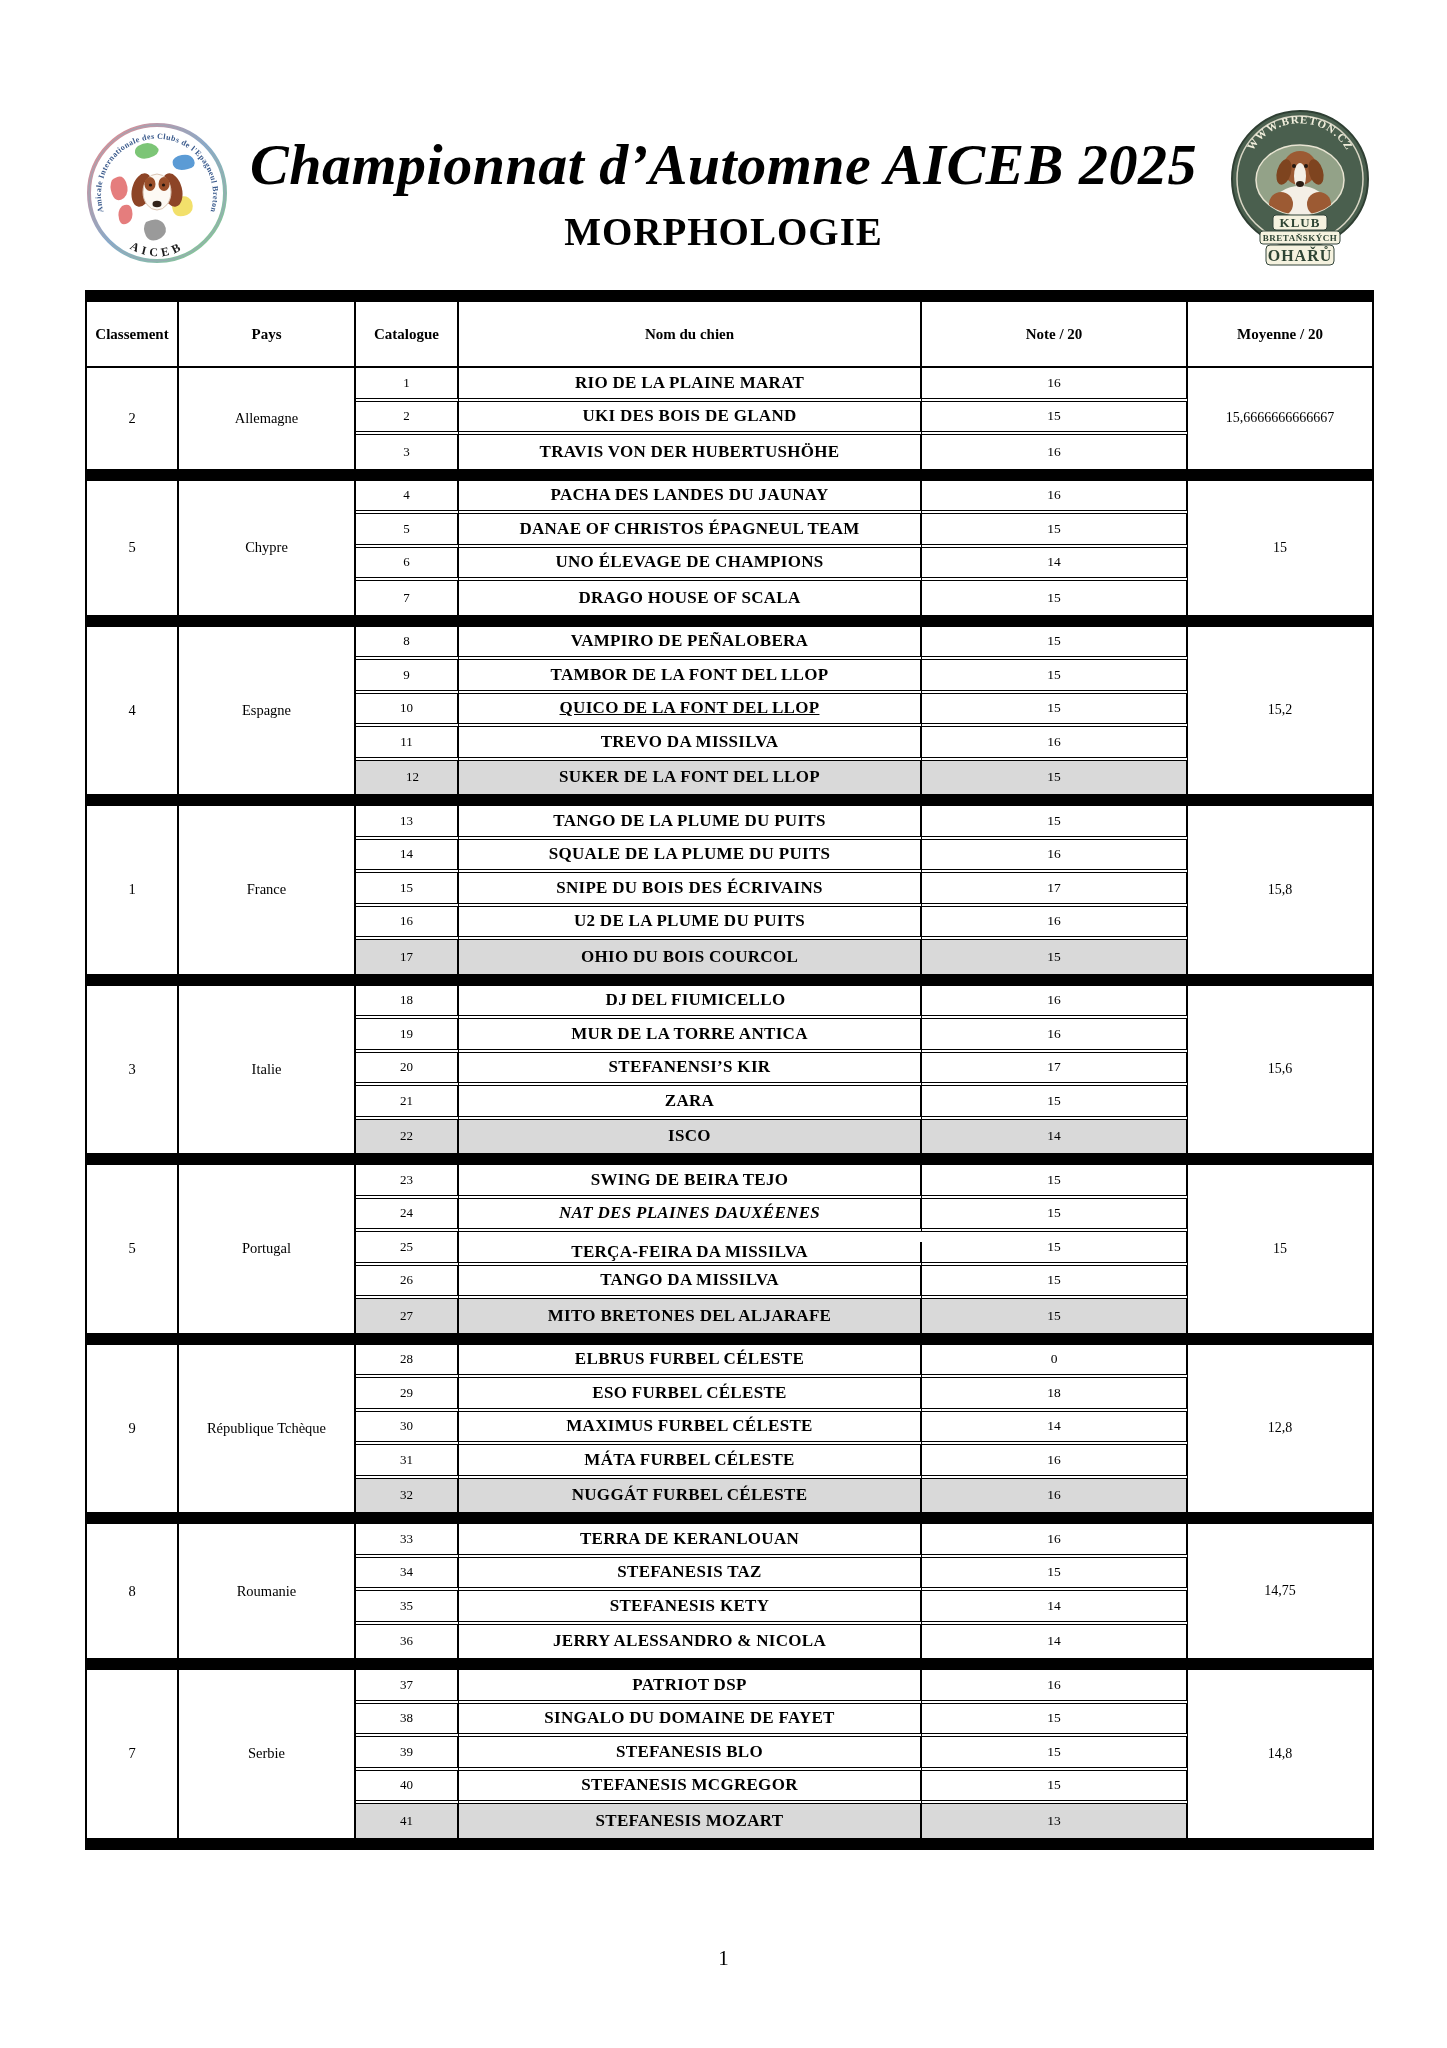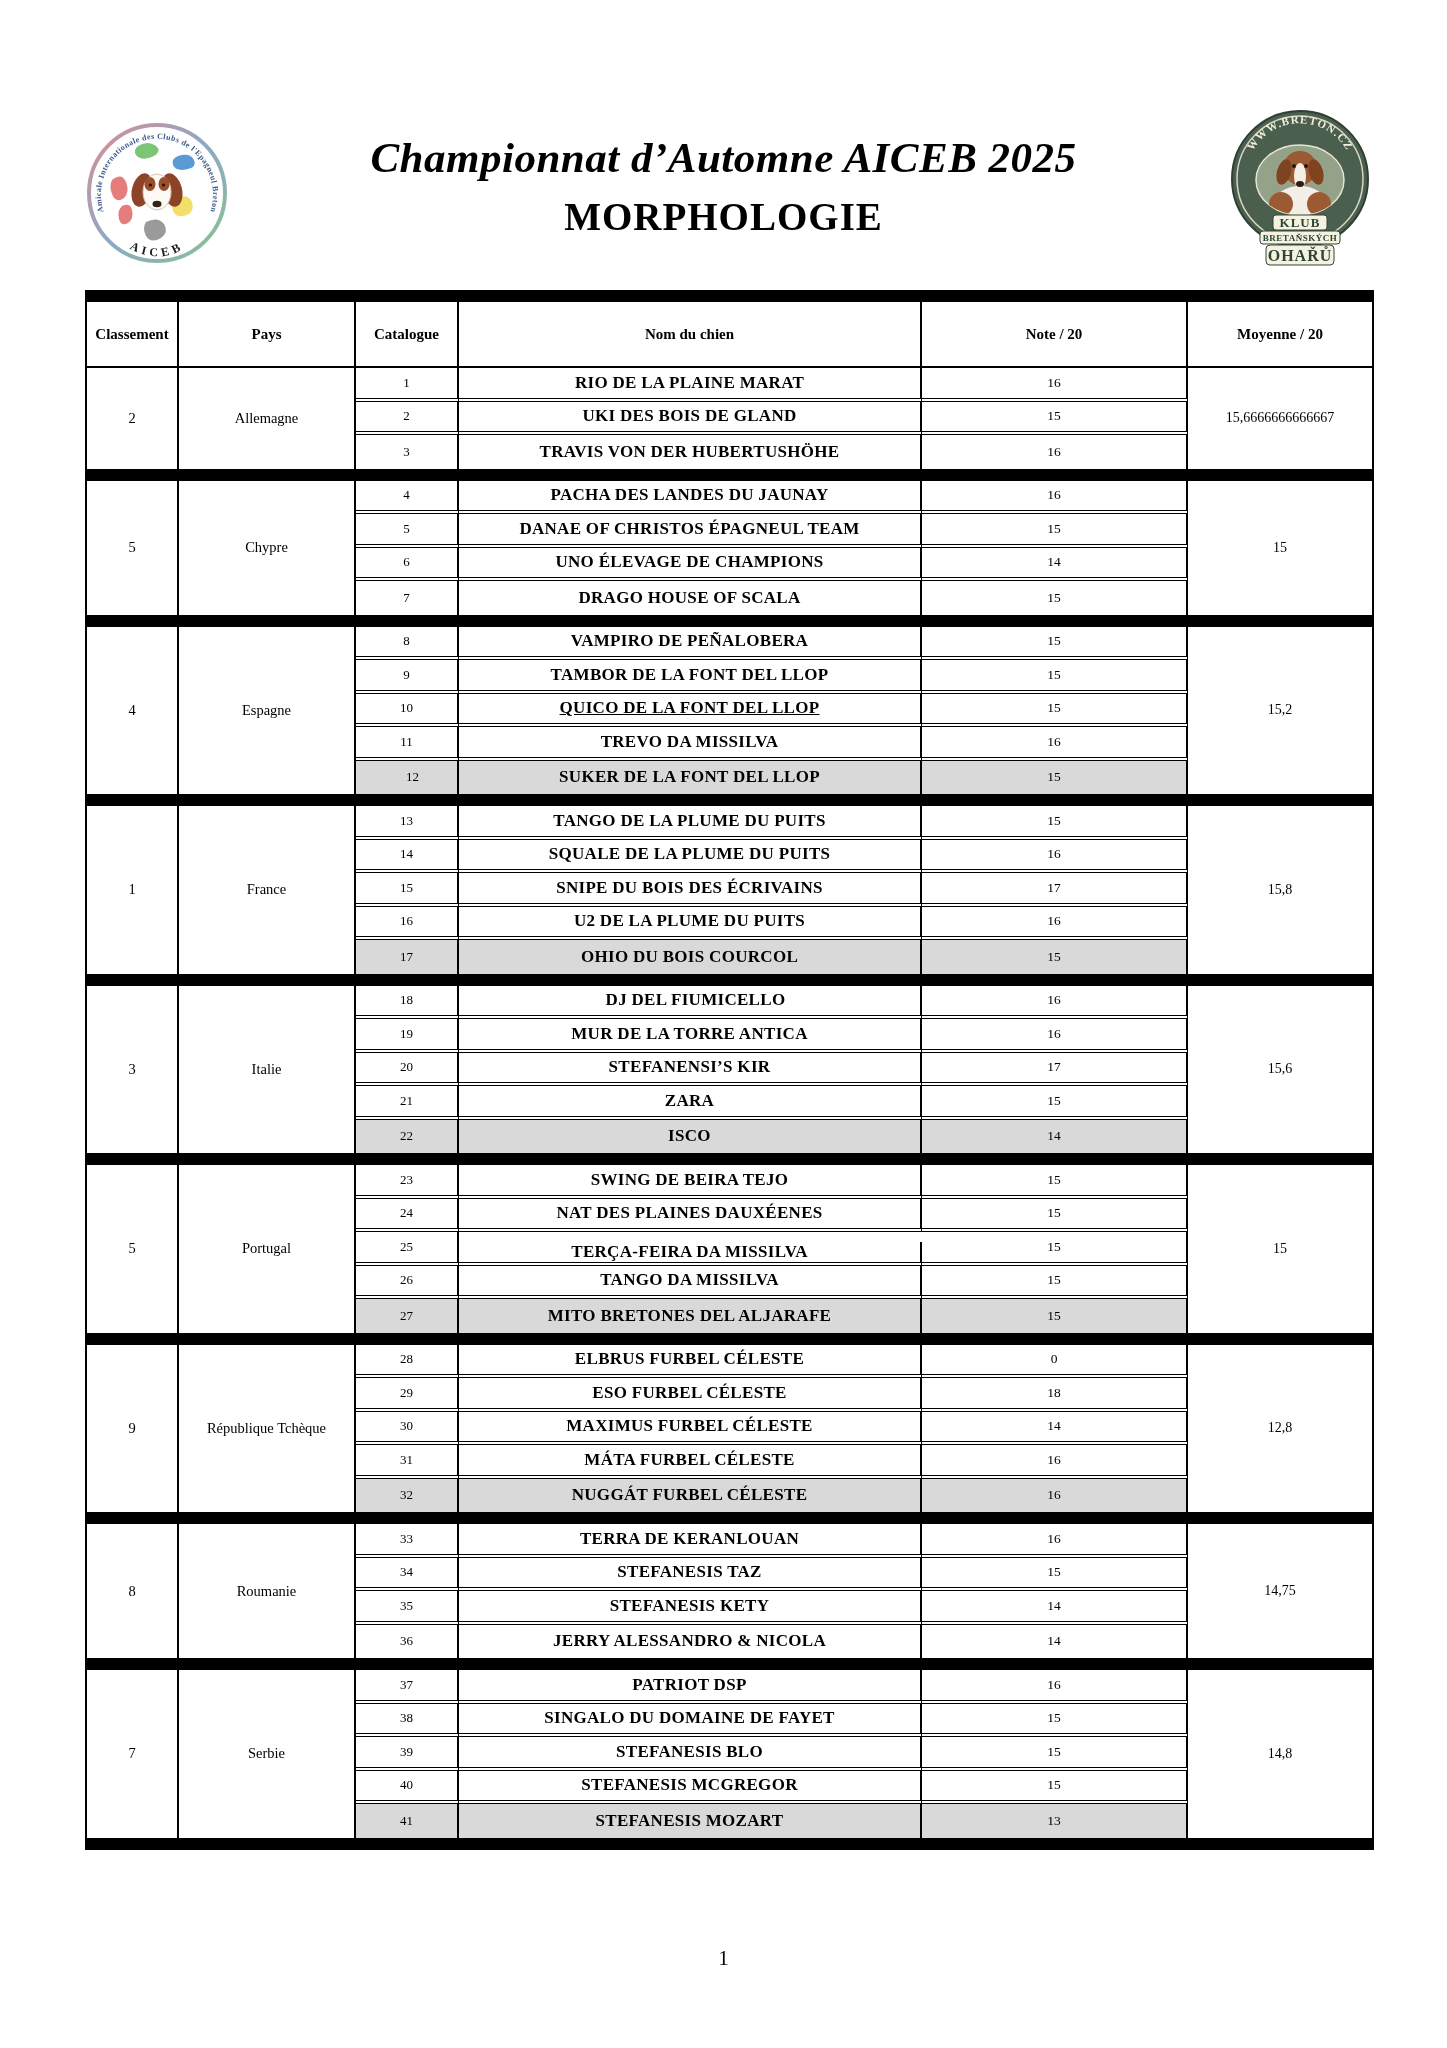--- a/index.html
+++ b/index.html
@@ -2,21 +2,21 @@
 <html style="--shade: #d9d9d9;"><head>
 <meta charset="utf-8">
 <style>
   html,body{margin:0;padding:0;background:#ffffff;}
   body{
     width:1447px;height:2048px;position:relative;
     font-family:"Liberation Serif","DejaVu Serif",serif;color:#000;
   }
   
   .title-wrap{position:absolute;left:0;right:0;top:136px;text-align:center;}
-  .main-title{font-size:43px;font-weight:bold;font-style:italic;letter-spacing:.5px;line-height:1;}
+  .main-title{font-size:58px;font-weight:bold;font-style:italic;letter-spacing:.5px;line-height:1;}
   .sub-title{font-size:39px;font-weight:bold;letter-spacing:1px;line-height:1;margin-top:18px;}
   .logo{position:absolute;}
   .logo-left{left:86px;top:118px;}
   .logo-right{left:1229px;top:108px;}
   
   .tbl{position:absolute;left:85px;top:290px;width:1285px;
        border-left:2px solid #000;border-right:2px solid #000;}
   .sepbar{height:12px;background:#000;}
   .grid{display:grid;grid-template-columns:92px 177px 103px 463px 266px 184px;}
   .hdr-row{grid-auto-rows:66px;}
@@ -179,21 +179,21 @@
       <div style="display: contents;"><div class="cell catalogue rb" style="grid-area: 3 / 3;">20</div><div class="cell nom rb" style="grid-area: 3 / 4;">STEFANENSI’S KIR</div><div class="cell note rb" style="grid-area: 3 / 5;">17</div></div>
       <div style="display: contents;"><div class="cell catalogue rb" style="grid-area: 4 / 3;">21</div><div class="cell nom rb" style="grid-area: 4 / 4;">ZARA</div><div class="cell note rb" style="grid-area: 4 / 5;">15</div></div>
       <div style="display: contents;"><div class="cell catalogue shaded" style="grid-area: 5 / 3;">22</div><div class="cell nom shaded" style="grid-area: 5 / 4;">ISCO</div><div class="cell note shaded" style="grid-area: 5 / 5;">14</div></div>
       <div class="cell moyenne last-col" style="grid-area: 1 / 6 / span 5;">15,6</div>
     </div>
     <div class="sepbar"></div>
     <div class="grid grp">
       <div class="cell classement" style="grid-area: 1 / 1 / span 5;">5</div>
       <div class="cell pays" style="grid-area: 1 / 2 / span 5;">Portugal</div>
       <div style="display: contents;"><div class="cell catalogue rb" style="grid-area: 1 / 3;">23</div><div class="cell nom rb" style="grid-area: 1 / 4;">SWING DE BEIRA TEJO</div><div class="cell note rb" style="grid-area: 1 / 5;">15</div></div>
-      <div style="display: contents;"><div class="cell catalogue rb" style="grid-area: 2 / 3;">24</div><div class="cell nom rb" style="grid-area: 2 / 4;">NAT DES PLAINES DAUXÉENES</div><div class="cell note rb" style="grid-area: 2 / 5;">15</div></div>
+      <div style="display: contents;"><div class="cell catalogue rb" style="grid-area: 2 / 3;">24</div><div class="cell nom rb" style="grid-area: 2 / 4; font-style: italic;">NAT DES PLAINES DAUXÉENES</div><div class="cell note rb" style="grid-area: 2 / 5;">15</div></div>
       <div style="display: contents;"><div class="cell catalogue rb" style="grid-area: 3 / 3;">25</div><div class="cell nom rb" style="grid-area: 3 / 4; margin-top: 10px;">TERÇA-FEIRA DA MISSILVA</div><div class="cell note rb" style="grid-area: 3 / 5;">15</div></div>
       <div style="display: contents;"><div class="cell catalogue rb" style="grid-area: 4 / 3;">26</div><div class="cell nom rb" style="grid-area: 4 / 4;">TANGO DA MISSILVA</div><div class="cell note rb" style="grid-area: 4 / 5;">15</div></div>
       <div style="display: contents;"><div class="cell catalogue shaded" style="grid-area: 5 / 3;">27</div><div class="cell nom shaded" style="grid-area: 5 / 4;">MITO BRETONES DEL ALJARAFE</div><div class="cell note shaded" style="grid-area: 5 / 5;">15</div></div>
       <div class="cell moyenne last-col" style="grid-area: 1 / 6 / span 5;">15</div>
     </div>
     <div class="sepbar"></div>
     <div class="grid grp">
       <div class="cell classement" style="grid-area: 1 / 1 / span 5;">9</div>
       <div class="cell pays" style="grid-area: 1 / 2 / span 5;">République Tchèque</div>
       <div style="display: contents;"><div class="cell catalogue rb" style="grid-area: 1 / 3;">28</div><div class="cell nom rb" style="grid-area: 1 / 4;">ELBRUS FURBEL CÉLESTE</div><div class="cell note rb" style="grid-area: 1 / 5;">0</div></div>

